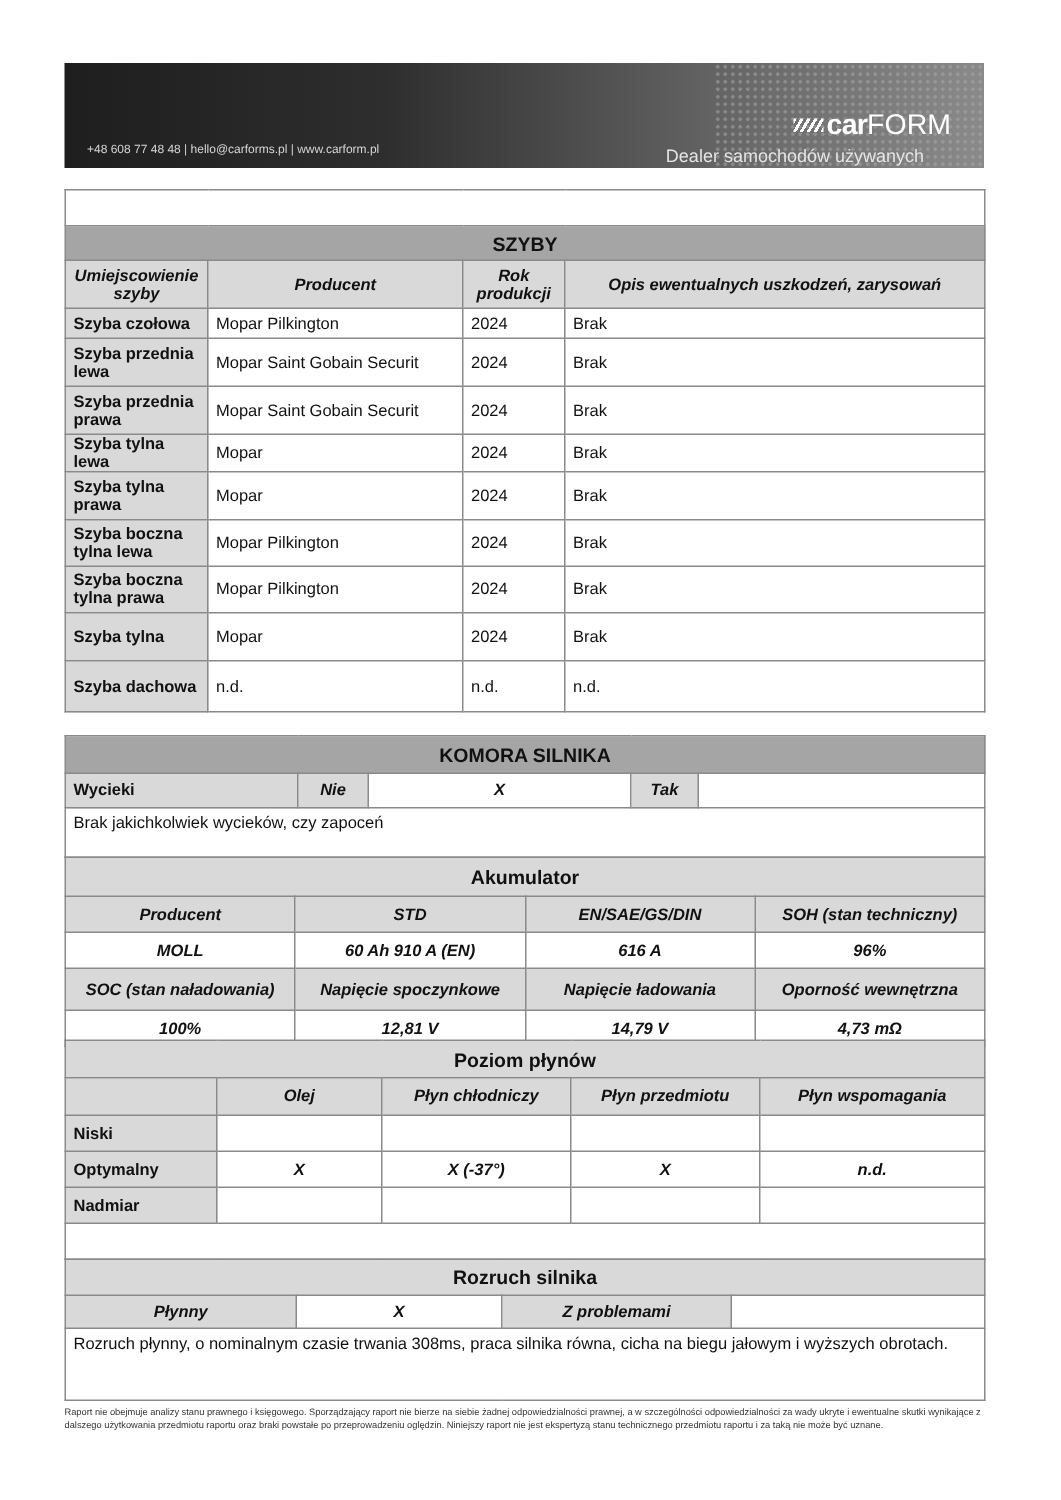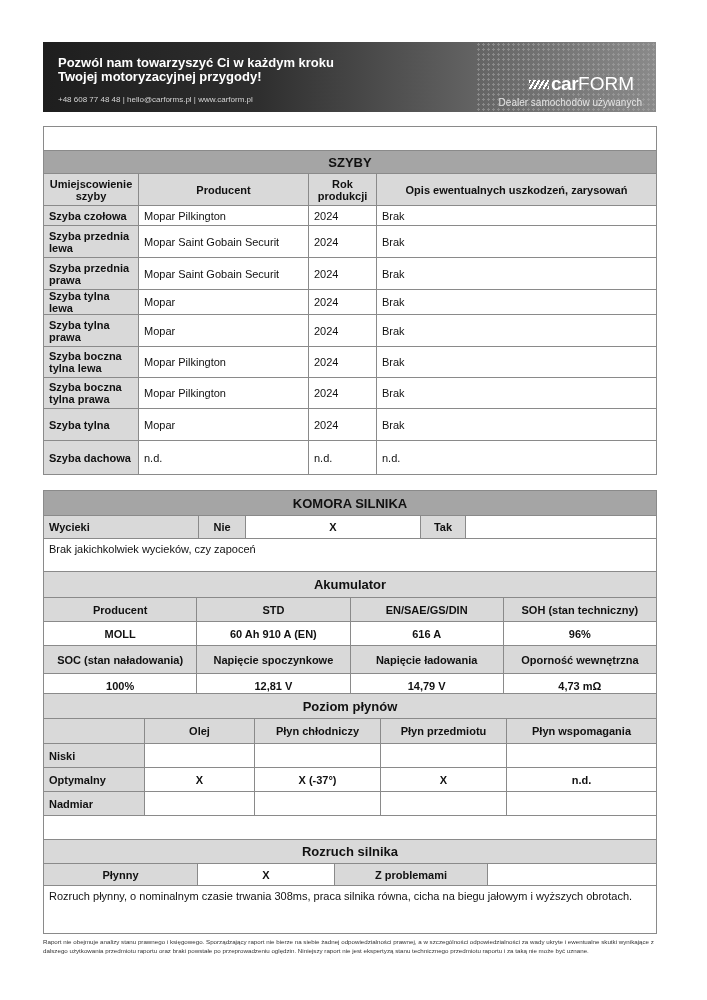--- a/index.html
+++ b/index.html
@@ -13,42 +13,38 @@
   .banner .dots { position:absolute; right:0; top:0; width:180px; height:70px;
             background-image:radial-gradient(circle,#a8a8a8 1px,transparent 1.3px);
             background-size:5px 5px; opacity:.55; }
   .banner .headline { position:absolute; left:15px; top:14px; color:#fff; font-weight:bold;
             font-size:13px; line-height:14px; }
   .banner .contact { position:absolute; left:15px; top:53px; color:#d5d5d5; font-size:8px; }
   .banner .logo { position:absolute; right:22px; top:32px; color:#fff; font-size:19px; line-height:20px; }
   .banner .logo b { font-weight:bold; letter-spacing:-0.5px; }
   .banner .logo .stripes { display:inline-block; width:20px; height:9px; margin-right:2px;
             background:repeating-linear-gradient(120deg,#fff 0 2px,transparent 2px 4px); vertical-align:middle; }
-  .banner .tag { position:absolute; right:14px; top:55px; color:#e5e5e5; font-size:10px; }
+  .banner .tag { position:absolute; right:40px; top:55px; color:#e5e5e5; font-size:12px; }
 
   
   table { border-collapse:collapse; position:absolute; left:43px; width:614px; table-layout:fixed; }
   td { border:1px solid #8a8a8a; font-size:11px; padding:0 5px; vertical-align:middle; }
   .hdr { background:#a5a5a5; text-align:center; font-weight:bold; font-size:13px; }
   .sub { background:#d9d9d9; text-align:center; font-weight:bold; font-size:13px; }
   .gray { background:#d9d9d9; font-weight:bold; }
-  .c { text-align:center; }
+  .c { text-align:center;font-style:italic; }
   .b { font-weight:bold; }
 
   .disclaimer { position:absolute; left:43px; top:937px; width:620px; font-size:6.2px; line-height:9px; color:#333; }
 </style>
 </head>
 <body>
 
 <div class="banner">
   <div class="dots"></div>
-  <div class="headline">
-    <div>Pozwól nam towarzyszyć Ci w każdym kroku</div>
-    <div>Twojej motoryzacyjnej przygody!</div>
-  </div>
   <div class="contact">+48 608 77 48 48  |  hello@carforms.pl  |  www.carform.pl</div>
   <div class="logo">
     <span class="stripes"></span><b>car</b><span>FORM</span>
   </div>
   <div class="tag">Dealer samochodów używanych</div>
 </div>
 
 <table style="top:126px;">
   <colgroup>
       <col style="width:95px">

